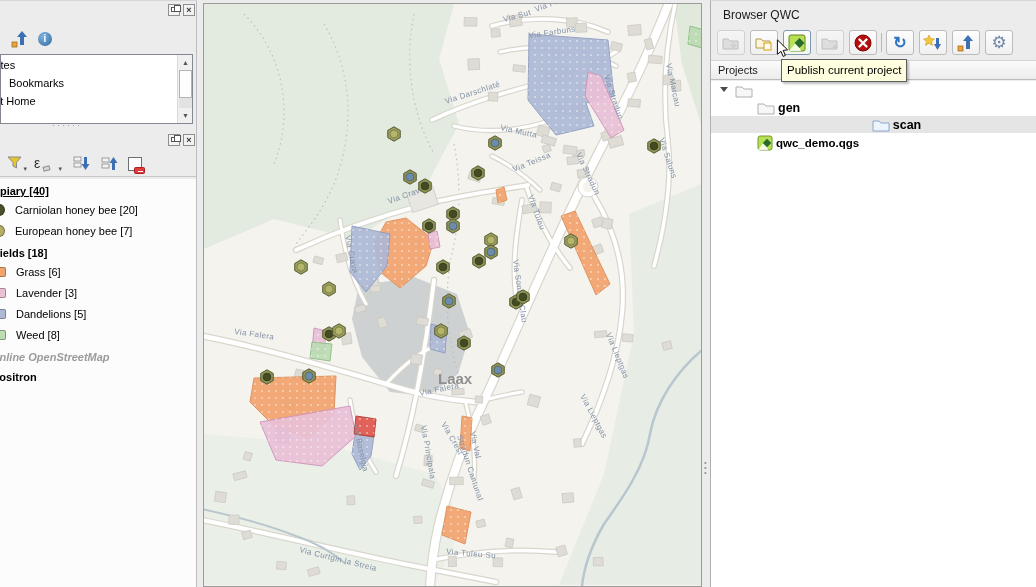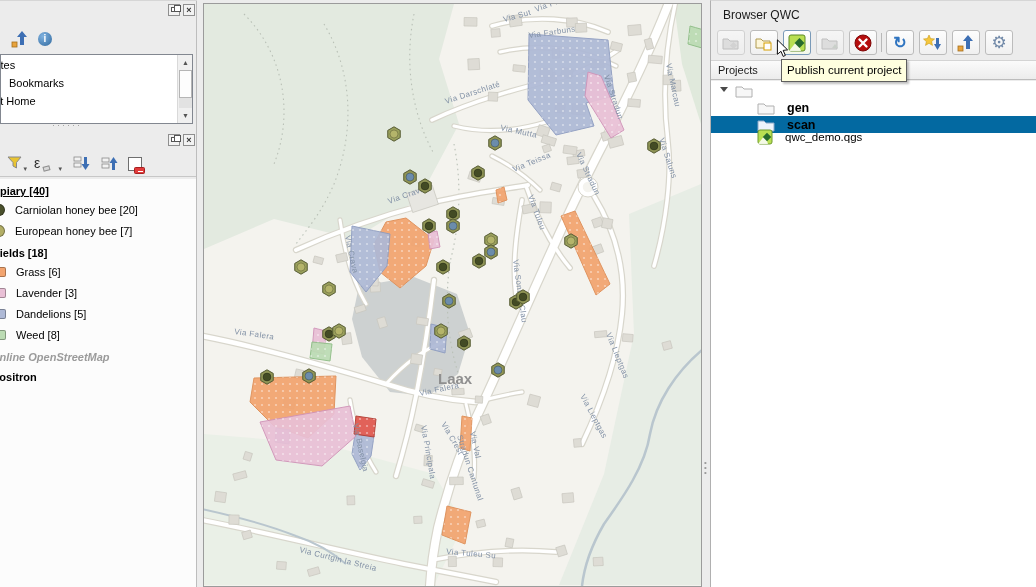--- a/index.html
+++ b/index.html
@@ -67,23 +67,23 @@
           background:linear-gradient(#fdfdfd,#f0f0f0); display:flex; align-items:center; justify-content:center; }
   .qbtn.hover { border-color:#7a9ab8; background:linear-gradient(#ffffff,#f3f7e9); }
   .qbtn .u { font-size:16px; line-height:16px; }
   .qsep { position:absolute; top:3px; width:1px; height:19px; background:#b8b8b8; }
 
   .projects-header { position:absolute; left:0; top:59px; width:100%; height:20px;
                      background:linear-gradient(#fbfbfb,#ececec); border-top:1px solid #d4d4d4; border-bottom:1px solid #bcbcbc;
                      font-size:11px; color:#1a1a1a; line-height:19px; padding-left:7px; }
   .tree { position:absolute; left:0; top:80px; width:100%; bottom:0; background:#ffffff; }
   .tree-row { position:absolute; left:0; width:100%; height:17px; display:flex; align-items:center; }
-  .tree-row.sel { background:#0369a1; }
+  .tree-row.sel { background:#e5e5e5;justify-content:center; }
   .twisty { position:absolute; left:9px; top:5px; width:0; height:0; border-left:4px solid transparent; border-right:4px solid transparent; border-top:5px solid #4a4a4a; }
-  .tree-label { font-size:11.5px; color:#000; margin-left:12px; }
+  .tree-label { font-size:11.5px; color:#000; margin-left:3px; }
   .tree-label.bold { font-size:12.5px; font-weight:bold; }
   .tree-ico { flex:none; }
 
   .tooltip { position:absolute; left:70px; top:58px; height:23px; background:#ffffdf; border:1px solid #5f5f5f;
              box-shadow:2px 2px 2px rgba(0,0,0,.25); font-size:11.5px; line-height:21px; padding:0 5px; white-space:nowrap; z-index:5; }
   .cursor { position:absolute; left:63px; top:38px; z-index:6; }
 
   .funnel-wrap .dd, .eps-wrap .dd { position:absolute; right:-1px; bottom:1px; font-size:7px; color:#555; }
   .eps-wrap .e { font-size:14px; color:#333; line-height:18px; }
   .eps-wrap .eraser { position:absolute; left:9px; bottom:3px; width:7px; height:5px; background:#d9d9d9; border:1px solid #8f8f8f; transform:rotate(-15deg); }
@@ -603,21 +603,21 @@
           <path d="M1,4 L7,4 L9,6 L17,6 L17,14 L1,14 Z" fill="#f7f7f7" stroke="#b0b0b0"></path>
         </svg>
         <span class="tree-label bold">gen</span>
       </div>
       <div class="tree-row sel" style="top:35px;">
         <svg class="tree-ico" style="margin-left:46px;" width="18" height="15">
           <path d="M1,4 L7,4 L9,6 L17,6 L17,14 L1,14 Z" fill="#eef4fb" stroke="#8aa8c8"></path>
         </svg>
         <span class="tree-label bold">scan</span>
       </div>
-      <div class="tree-row" style="top:47px;">
+      <div class="tree-row" style="top:53px;font-weight:bold;">
         <svg class="tree-ico" style="margin-left:46px;" width="16" height="16">
           <rect x="1" y="1" width="14" height="14" rx="2" fill="#b9df52" stroke="#6f9b2e"></rect>
           <path d="M1,15 L8,6 L11,15 Z" fill="#ffffff" opacity="0.85"></path>
           <rect x="7" y="5" width="6" height="6" transform="rotate(45 10 8)" fill="#276b2d"></rect>
         </svg>
         <span class="tree-label">qwc_demo.qgs</span>
       </div>
     </div>
 
     <div class="tooltip">

